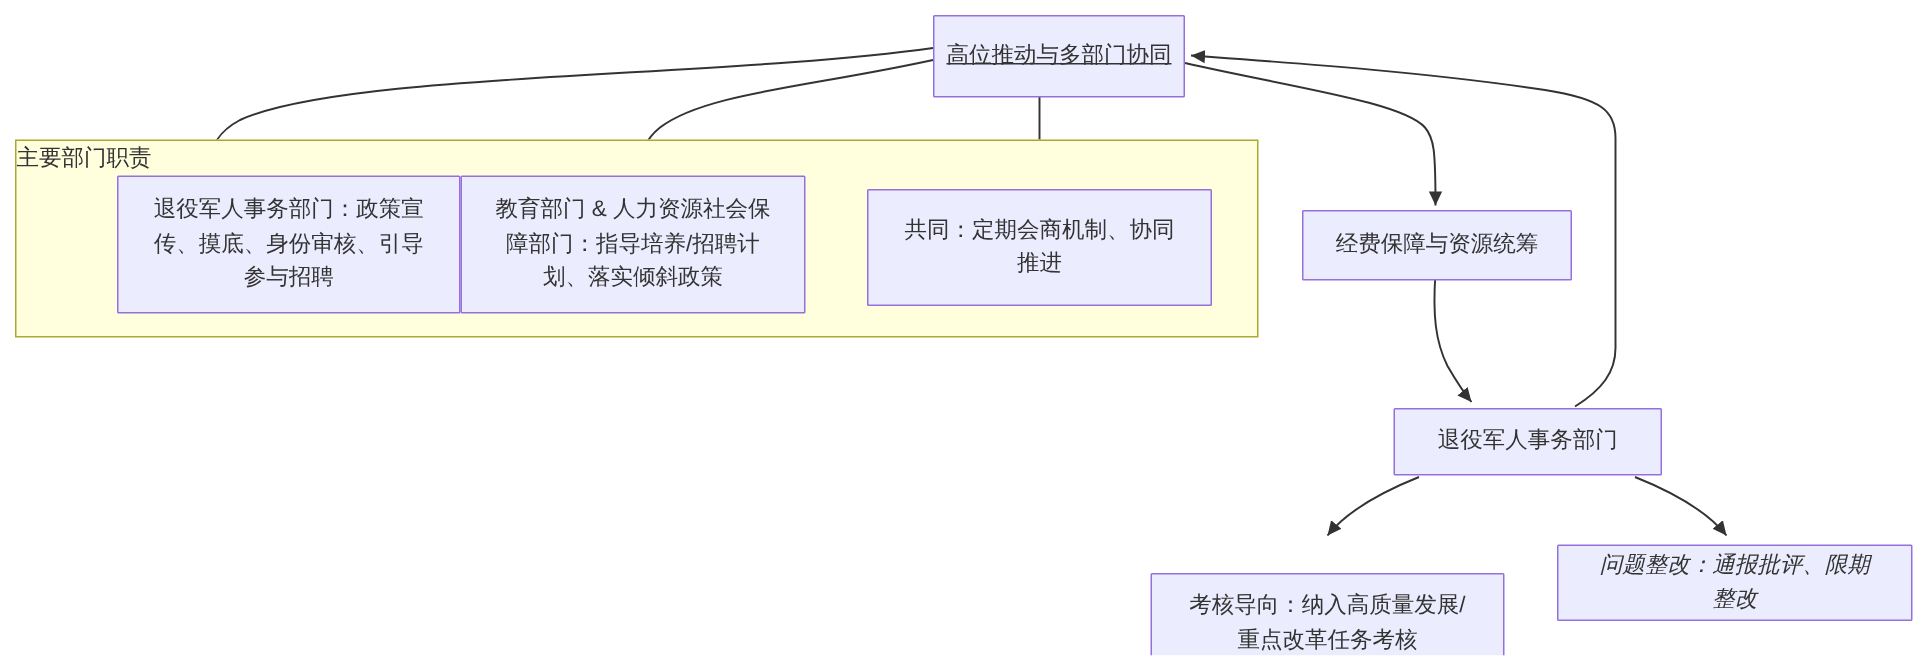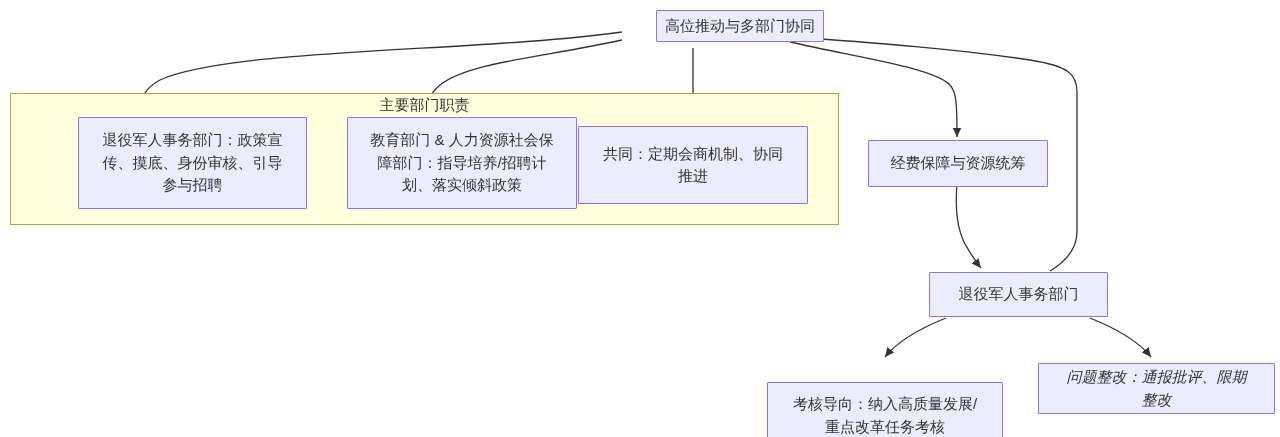--- a/index.html
+++ b/index.html
@@ -5,34 +5,34 @@
   html,body{margin:0;padding:0;background:#fff;}
   #canvas{
     position:relative;width:1280px;height:437px;background:#fff;overflow:hidden;
     font-family:"Liberation Sans","DejaVu Sans",sans-serif;
   }
   #edge-layer{position:absolute;left:0;top:0;width:1280px;height:437px;}
   .cluster{
     position:absolute;background:#ffffde;border:1px solid #aaaa33;box-sizing:border-box;
   }
   .cluster-title{
-    position:absolute;left:0;top:2px;width:100%;text-align:center;
+    position:absolute;left:0;top:2px;width:100%;
     font-size:15px;color:#333;
   }
   .node{
     position:absolute;background:#ECECFF;border:1px solid #9370DB;box-sizing:border-box;
     color:#333;font-size:15px;line-height:1.5;
     display:flex;align-items:center;justify-content:center;text-align:center;
     white-space:pre-line;border-radius:1px;
   }
   
-  #node-top          {left:656px;top:10px;width:168px;height:32px;}
+  #node-top          {left:622px;top:10px;width:168px;height:55px;text-decoration:underline;}
   #cluster-duties    {left:10px;top:93px;width:829px;height:132px;}
   #node-veteran      {left:38px;top:117px;width:229px;height:92px;margin-left:40px;}
-  #node-edu-hr       {left:307px;top:117px;width:230px;height:92px;margin-left:40px;}
+  #node-edu-hr       {left:307px;top:117px;width:230px;height:92px;}
   #node-joint        {left:578px;top:126px;width:230px;height:78px;}
   #node-funding      {left:868px;top:140px;width:180px;height:47px;}
   #node-supervision  {left:929px;top:272px;width:179px;height:45px;}
   #node-assessment   {left:767px;top:363px;width:236px;height:67px;margin-top:19px;}
   #node-rectification{left:1038px;top:363px;width:237px;height:51px;font-style:italic;}
   .edge{fill:none;stroke:#333333;stroke-width:1.3px;}
 </style>
 </head>
 <body>
 

